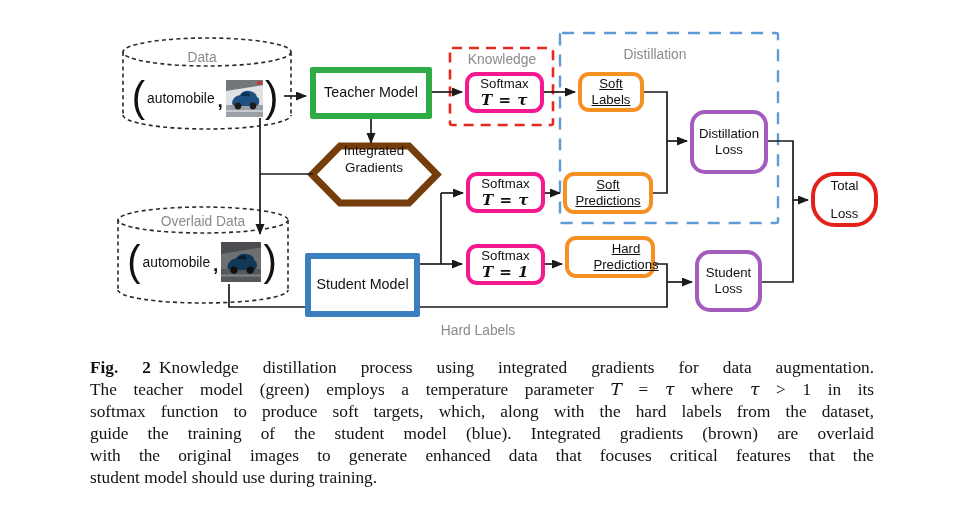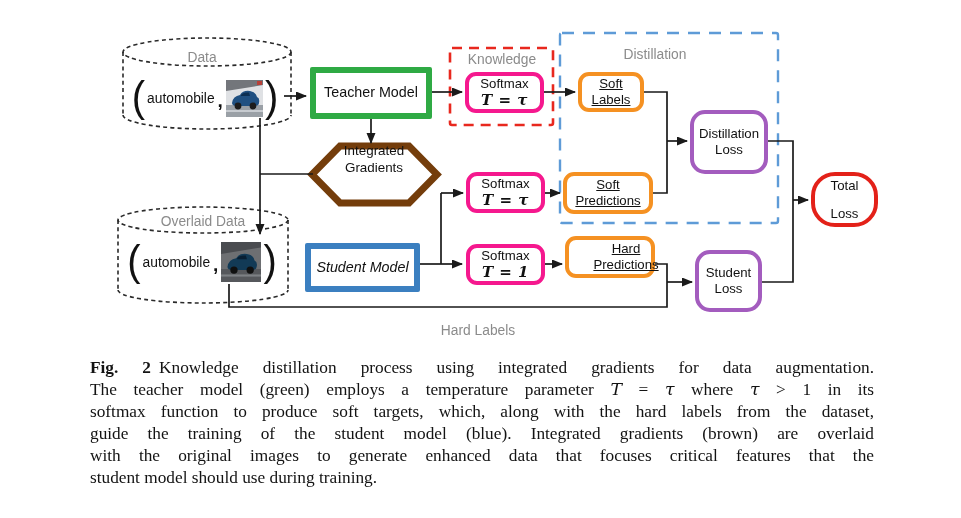--- a/index.html
+++ b/index.html
@@ -137,21 +137,21 @@
     </div>
 
     <div class="hexlabel" style="left:324px;top:143px;width:100px;">
       <span>Integrated</span><br>
       <span>Gradients</span>
     </div>
 
     <div class="node green" style="left:310px;top:67px;width:122px;height:52px;">
       <span>Teacher Model</span>
     </div>
-    <div class="node blue" style="left:305px;top:243px;width:115px;height:49px;font-style:italic;">
+    <div class="node blue" style="left:305px;top:253px;width:115px;height:64px;">
       <span>Student Model</span>
     </div>
 
     <div class="node pink" style="left:465px;top:72px;width:79px;height:41px;">
       <span>Softmax</span>
       <span class="math">T = τ</span>
     </div>
     <div class="node pink" style="left:466px;top:172px;width:79px;height:41px;">
       <span>Softmax</span>
       <span class="math">T = τ</span>

